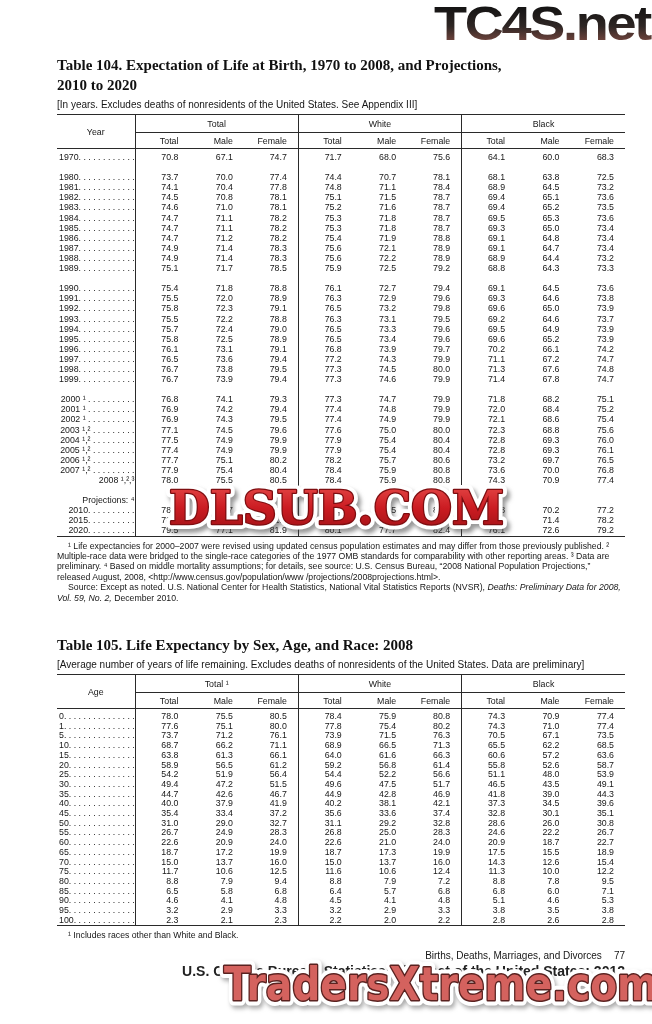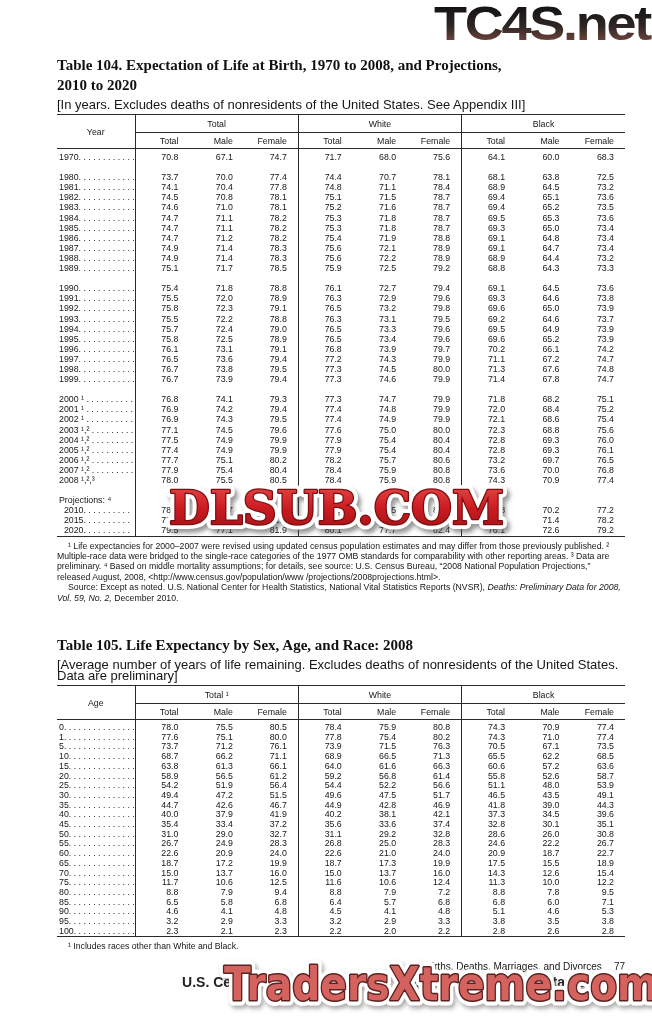--- a/index.html
+++ b/index.html
@@ -7,21 +7,21 @@
     width:652px; height:1024px; position:relative; overflow:hidden;
     background:#ffffff; color:#161616;
     font-family:"Liberation Sans", sans-serif;
   }
   .content { position:absolute; left:57px; top:55px; width:568px; }
 
   .tbl-title {
     font-family:"Liberation Serif", serif; font-weight:bold;
     font-size:15px; line-height:20px; margin:0; color:#111;
   }
-  .note { font-size:13px; line-height:11px; margin:4px 0 4px 0; }
+  .note { font-size:10px; line-height:11px; margin:4px 0 4px 0; }
 
   table.datatable {
     width:100%; border-collapse:collapse; table-layout:fixed;
     border-top:1.4px solid #2a2a2a; border-bottom:1.4px solid #2a2a2a;
     font-size:8.8px;
   }
   .datatable th { font-weight:normal; padding:0; }
   .datatable thead th.axis {
     border-right:1px solid #2a2a2a; border-bottom:1px solid #2a2a2a;
     text-align:center; vertical-align:middle; font-size:8.8px;
@@ -31,21 +31,21 @@
   .datatable thead tr.sub th {
     height:15px; vertical-align:middle; text-align:right; padding-right:11px;
     border-bottom:1px solid #2a2a2a;
   }
   .datatable thead tr.sub th.vb { border-right:1px solid #2a2a2a; }
 
   .datatable td { padding:0; }
   #t104 tbody td { line-height:10.1px; height:10.1px; }
   #t105 tbody td { line-height:9.7px; height:9.7px; }
   .datatable td.lbl {
-    text-align:left; padding-left:2px; white-space:nowrap; overflow:hidden;
+    text-align:right; padding-left:2px; white-space:nowrap; overflow:hidden;
   }
   .datatable td.num { text-align:right; padding-right:11px; white-space:nowrap; }
   .datatable td.vb { border-right:1px solid #2a2a2a; }
   .datatable tr.spacer td { height:9px; line-height:9px; }
   .datatable tr.first td { padding-top:3px; }
 
   .fnotes { font-size:8.7px; line-height:10.4px; margin:4px 0 0 0; }
   .fnotes p { margin:0; text-indent:11px; }
   .t105-block { margin-top:32px; }
   .fsrc i, .note i { font-style:italic; }

